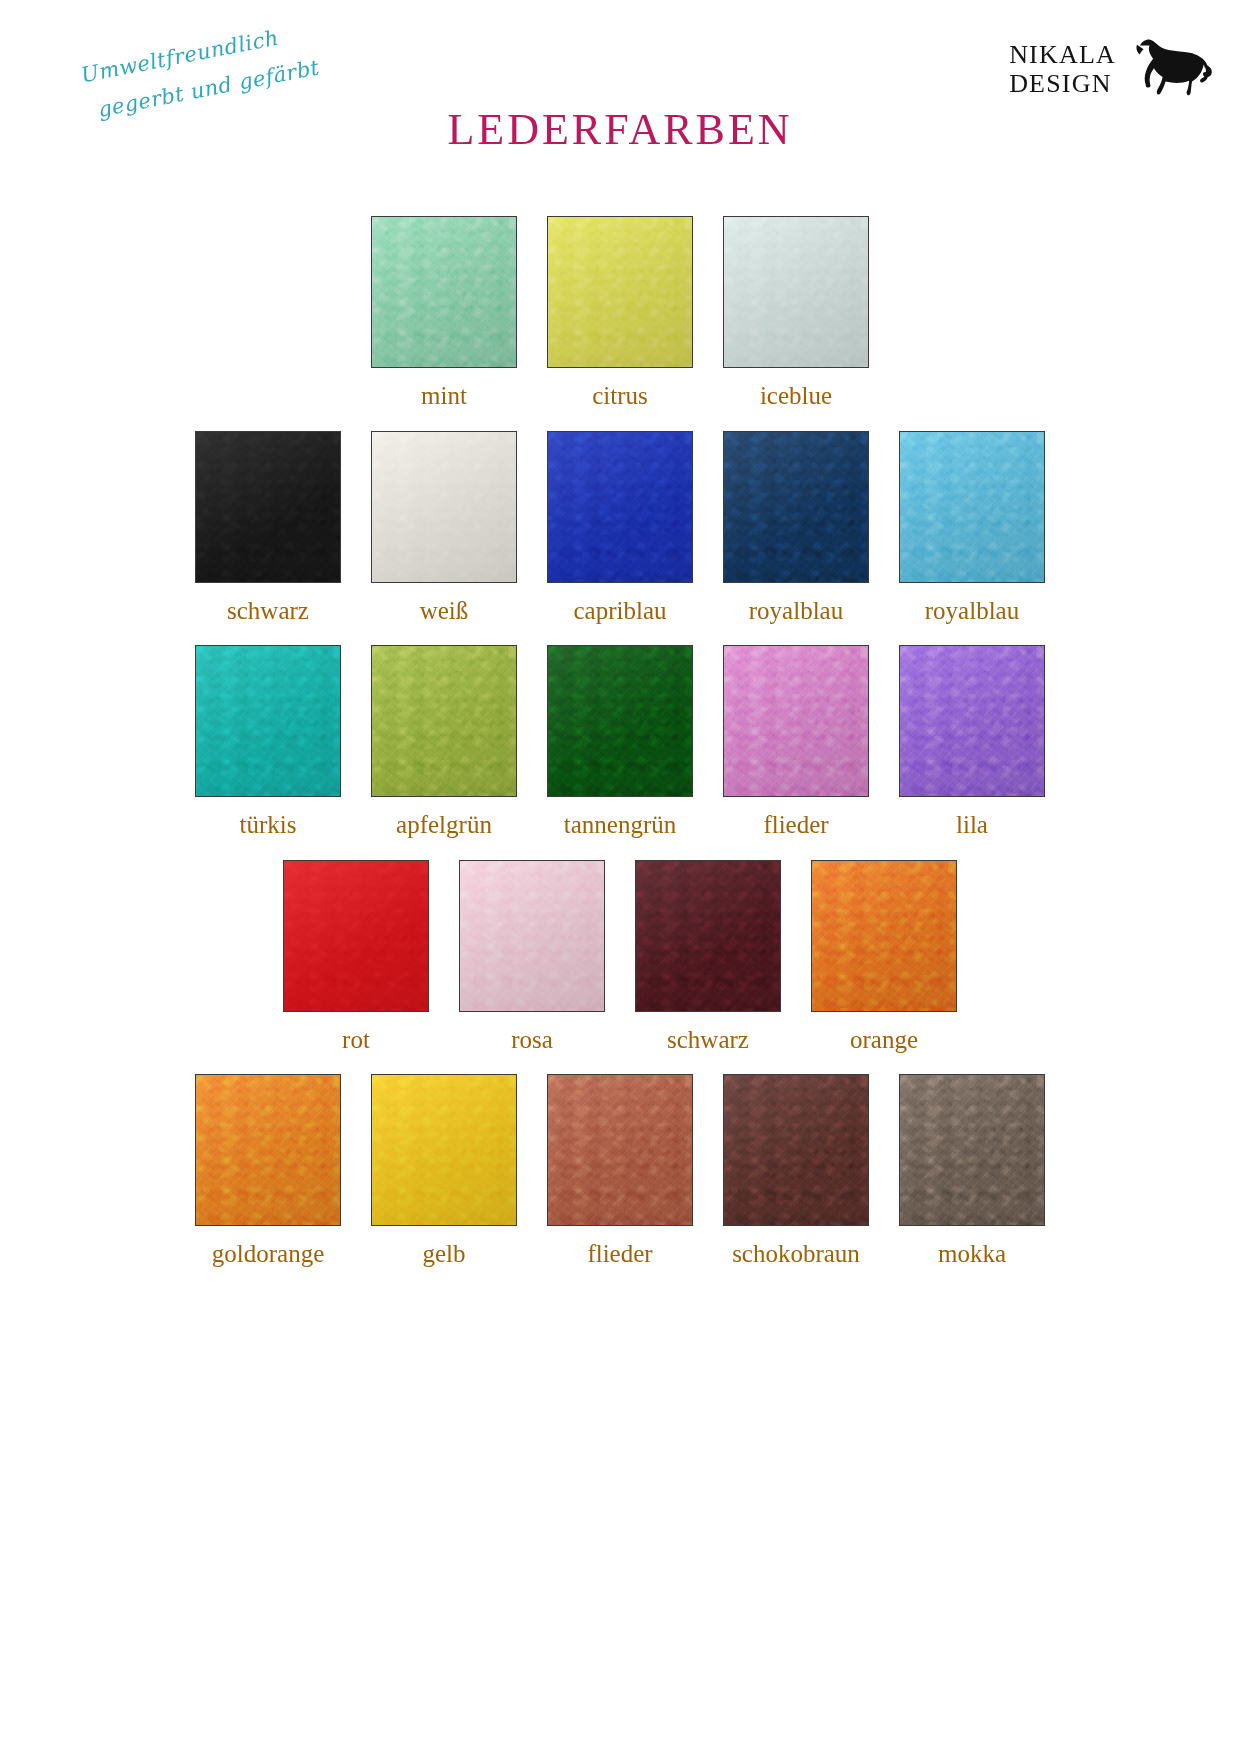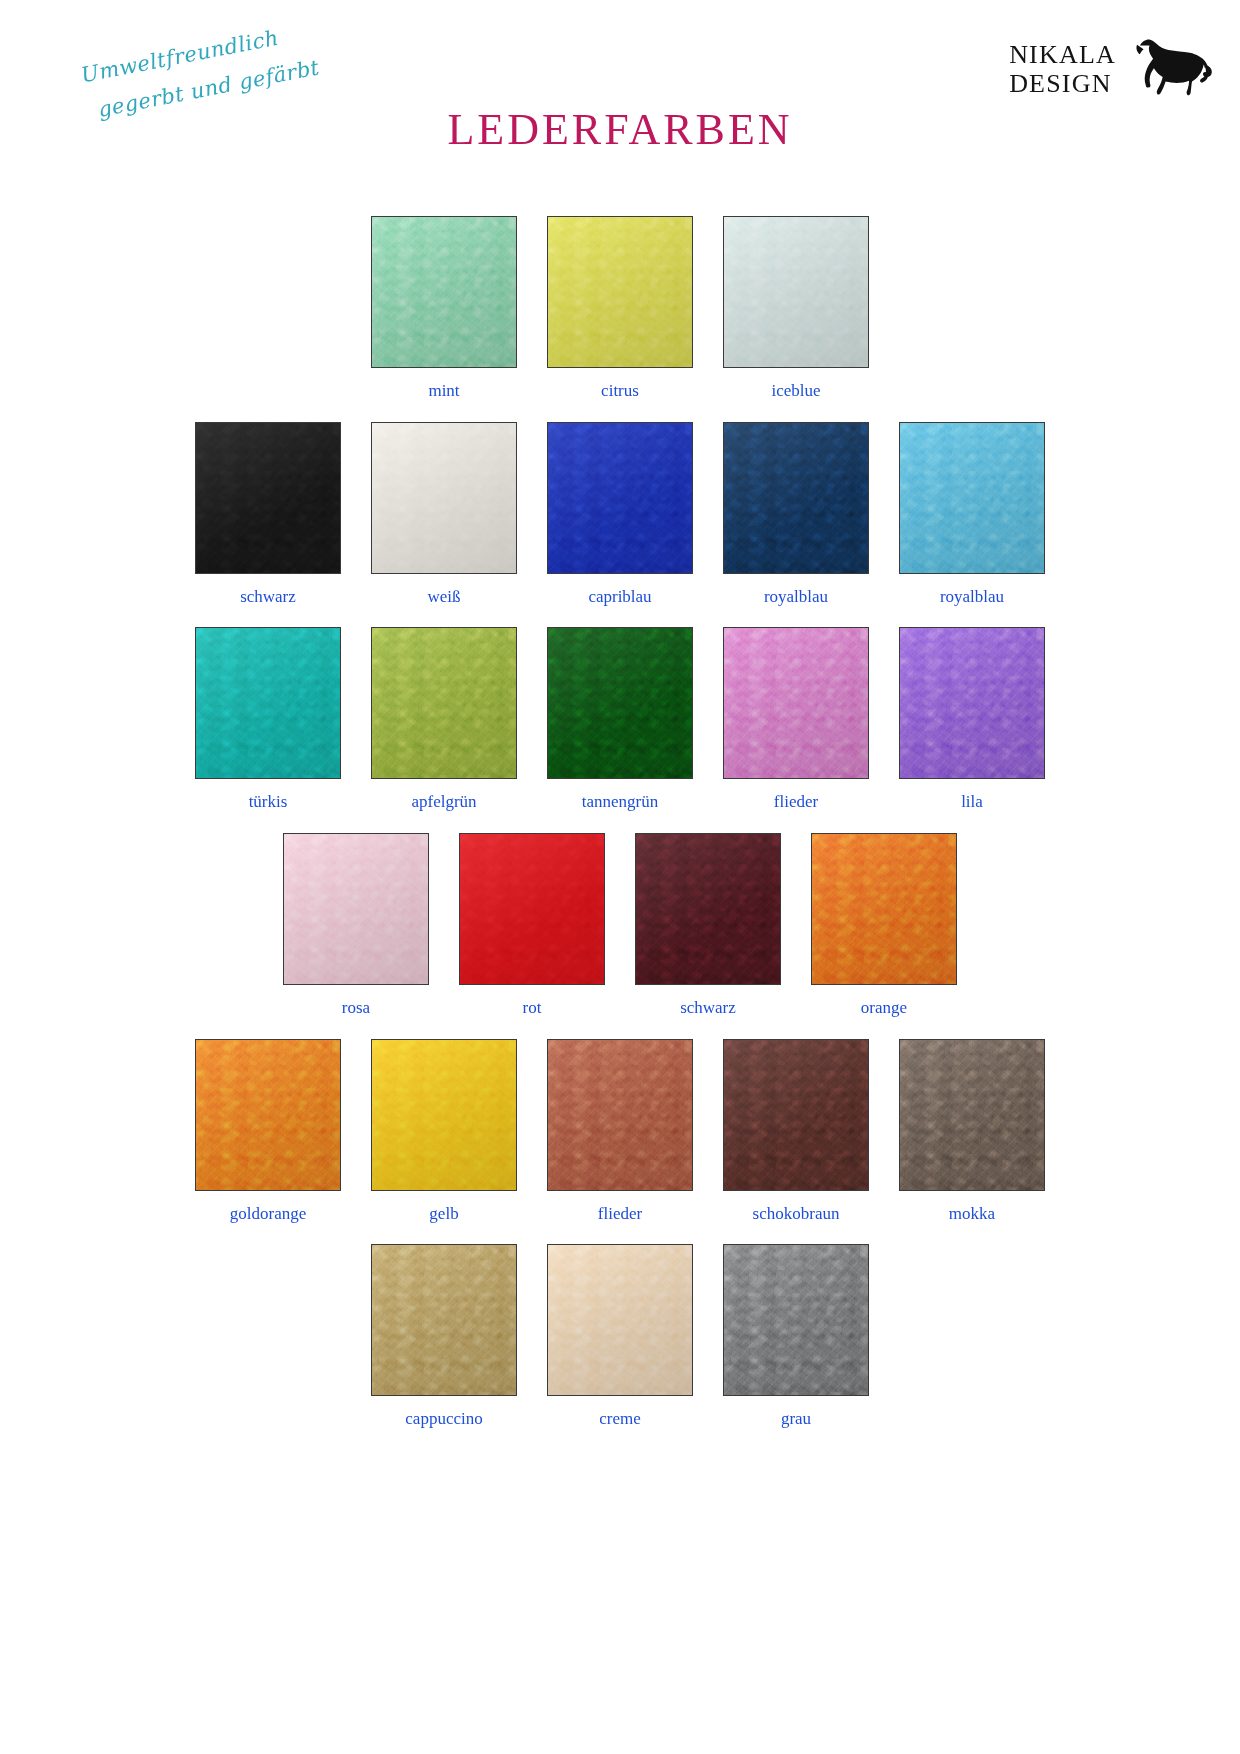--- a/index.html
+++ b/index.html
@@ -129,22 +129,22 @@
     mix-blend-mode: overlay;
   }
   .swatch .shade {
     position: absolute;
     inset: 0;
     background: linear-gradient(150deg, rgba(255,255,255,.10), rgba(0,0,0,.10) 62%, rgba(0,0,0,.16));
   }
   .label {
     margin-top: 14px;
     font-family: "Liberation Serif", "DejaVu Serif", serif;
-    font-size: 17px;
-    color: #1d4ed8;
+    font-size: 25px;
+    color: #a16207;
     line-height: 1.1;
     white-space: nowrap;
   }
 </style>
 </head>
 <body>
 
 <div class="page">
 
   <div class="eco-note" style="color: rgb(47, 167, 189);">
@@ -275,36 +275,36 @@
           <div class="grain"></div>
           <div class="grain2"></div>
           <div class="shade"></div>
         </div>
         <div class="label">lila</div>
       </div>
     </div>
 
     <div class="row">
       <div class="cell">
+        <div class="swatch" style="background-color: rgb(228, 21, 28);">
+          <div class="grain"></div>
+          <div class="grain2"></div>
+          <div class="shade"></div>
+        </div>
+        <div class="label">rot</div>
+      </div>
+      <div class="cell">
         <div class="swatch" style="background-color: rgb(246, 210, 222);">
           <div class="grain"></div>
           <div class="grain2"></div>
           <div class="shade"></div>
         </div>
         <div class="label">rosa</div>
       </div>
       <div class="cell">
-        <div class="swatch" style="background-color: rgb(228, 21, 28);">
-          <div class="grain"></div>
-          <div class="grain2"></div>
-          <div class="shade"></div>
-        </div>
-        <div class="label">rot</div>
-      </div>
-      <div class="cell">
         <div class="swatch" style="background-color: rgb(86, 26, 34);">
           <div class="grain"></div>
           <div class="grain2"></div>
           <div class="shade"></div>
         </div>
         <div class="label">schwarz</div>
       </div>
       <div class="cell">
         <div class="swatch" style="background-color: rgb(240, 124, 34);">
           <div class="grain"></div>
@@ -351,41 +351,15 @@
       <div class="cell">
         <div class="swatch" style="background-color: rgb(120, 104, 92);">
           <div class="grain"></div>
           <div class="grain2"></div>
           <div class="shade"></div>
         </div>
         <div class="label">mokka</div>
       </div>
     </div>
 
-    <div class="row">
-      <div class="cell">
-        <div class="swatch" style="background-color: rgb(196, 172, 110);">
-          <div class="grain"></div>
-          <div class="grain2"></div>
-          <div class="shade"></div>
-        </div>
-        <div class="label">cappuccino</div>
-      </div>
-      <div class="cell">
-        <div class="swatch" style="background-color: rgb(243, 220, 190);">
-          <div class="grain"></div>
-          <div class="grain2"></div>
-          <div class="shade"></div>
-        </div>
-        <div class="label">creme</div>
-      </div>
-      <div class="cell">
-        <div class="swatch" style="background-color: rgb(134, 135, 137);">
-          <div class="grain"></div>
-          <div class="grain2"></div>
-          <div class="shade"></div>
-        </div>
-        <div class="label">grau</div>
-      </div>
-    </div>
 
   </div>
 </div>
 
 </body></html>

